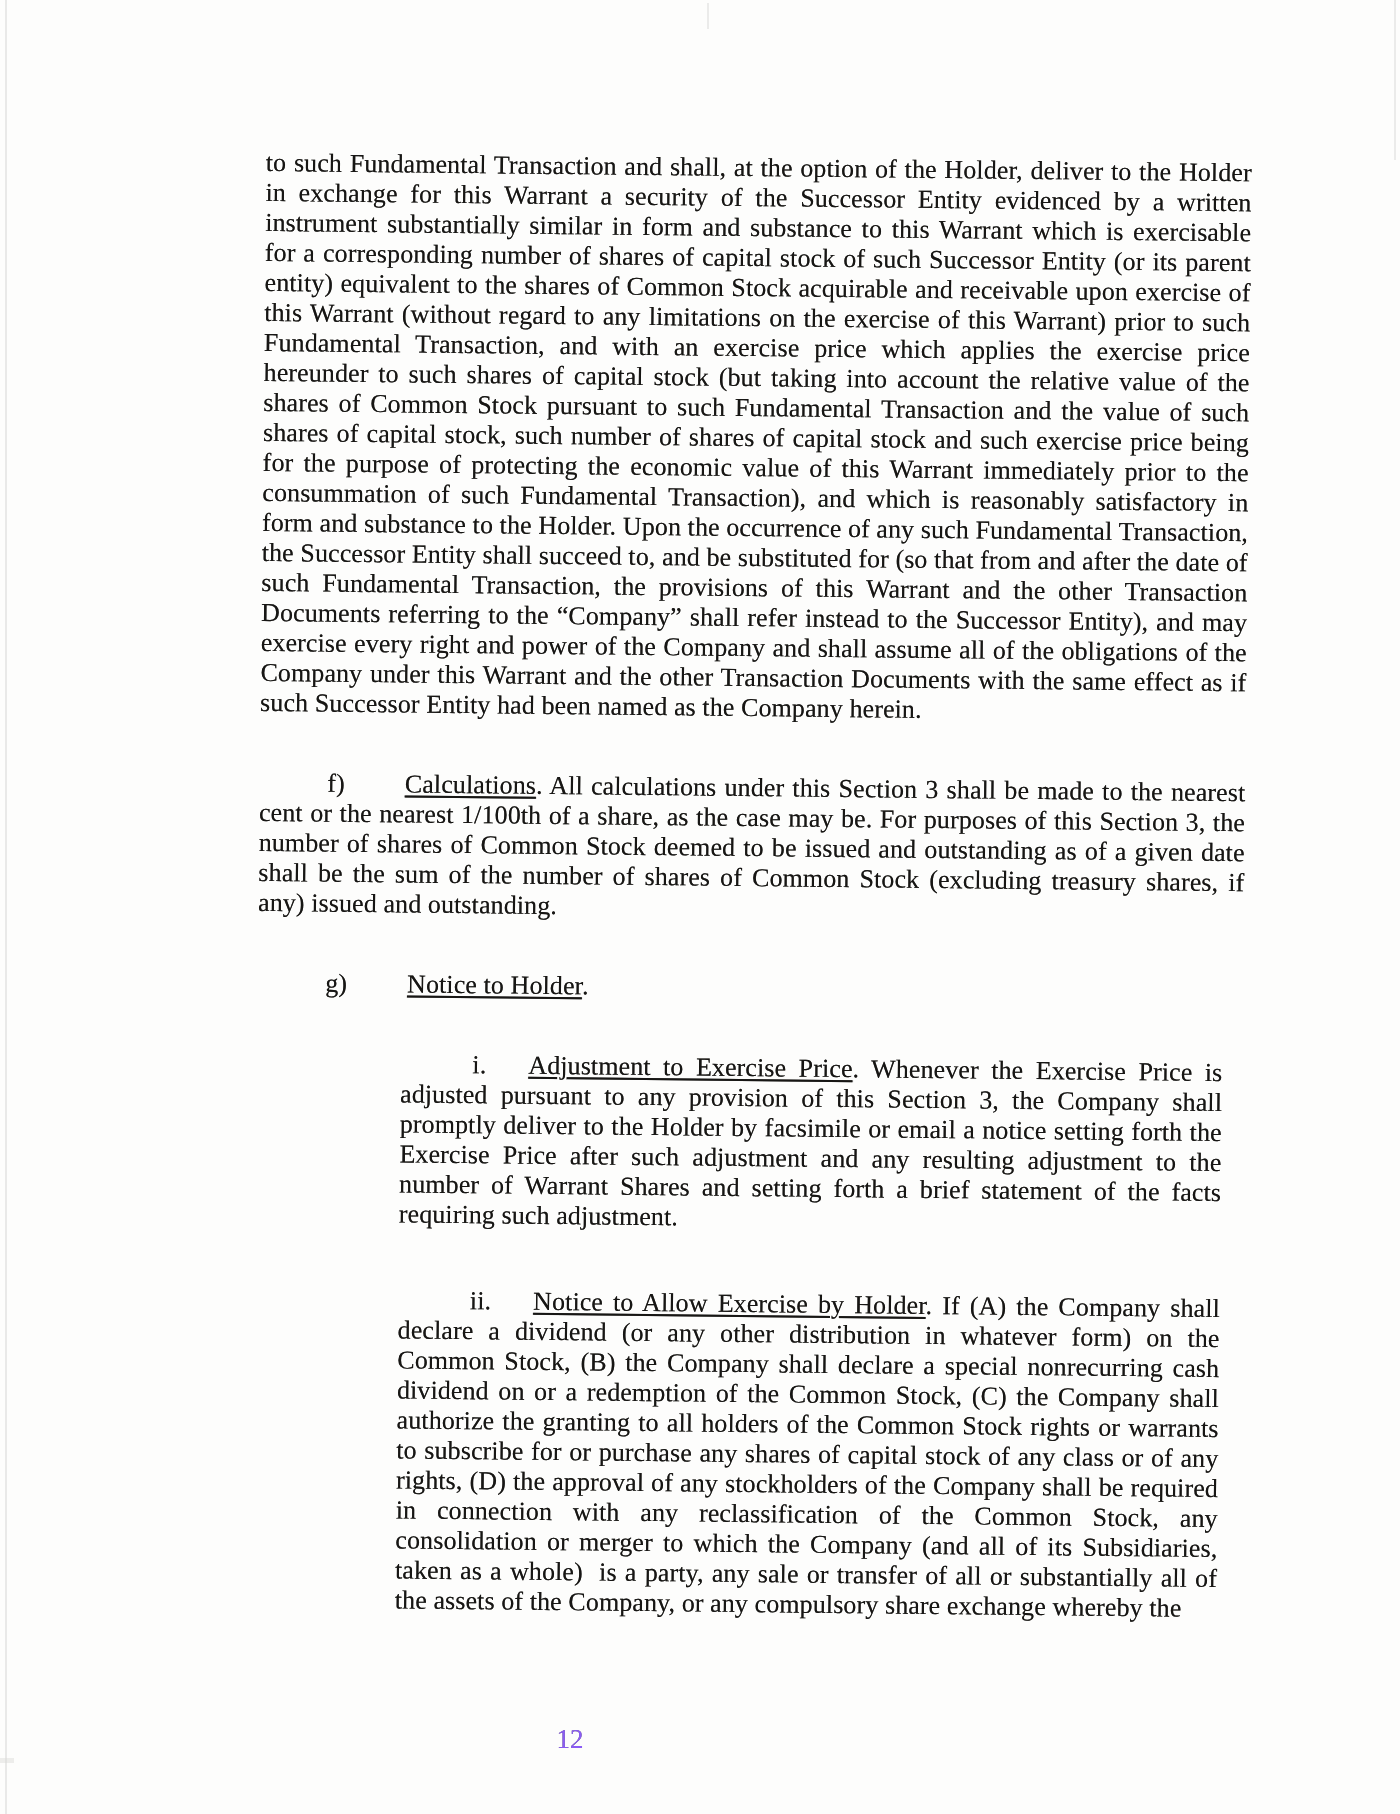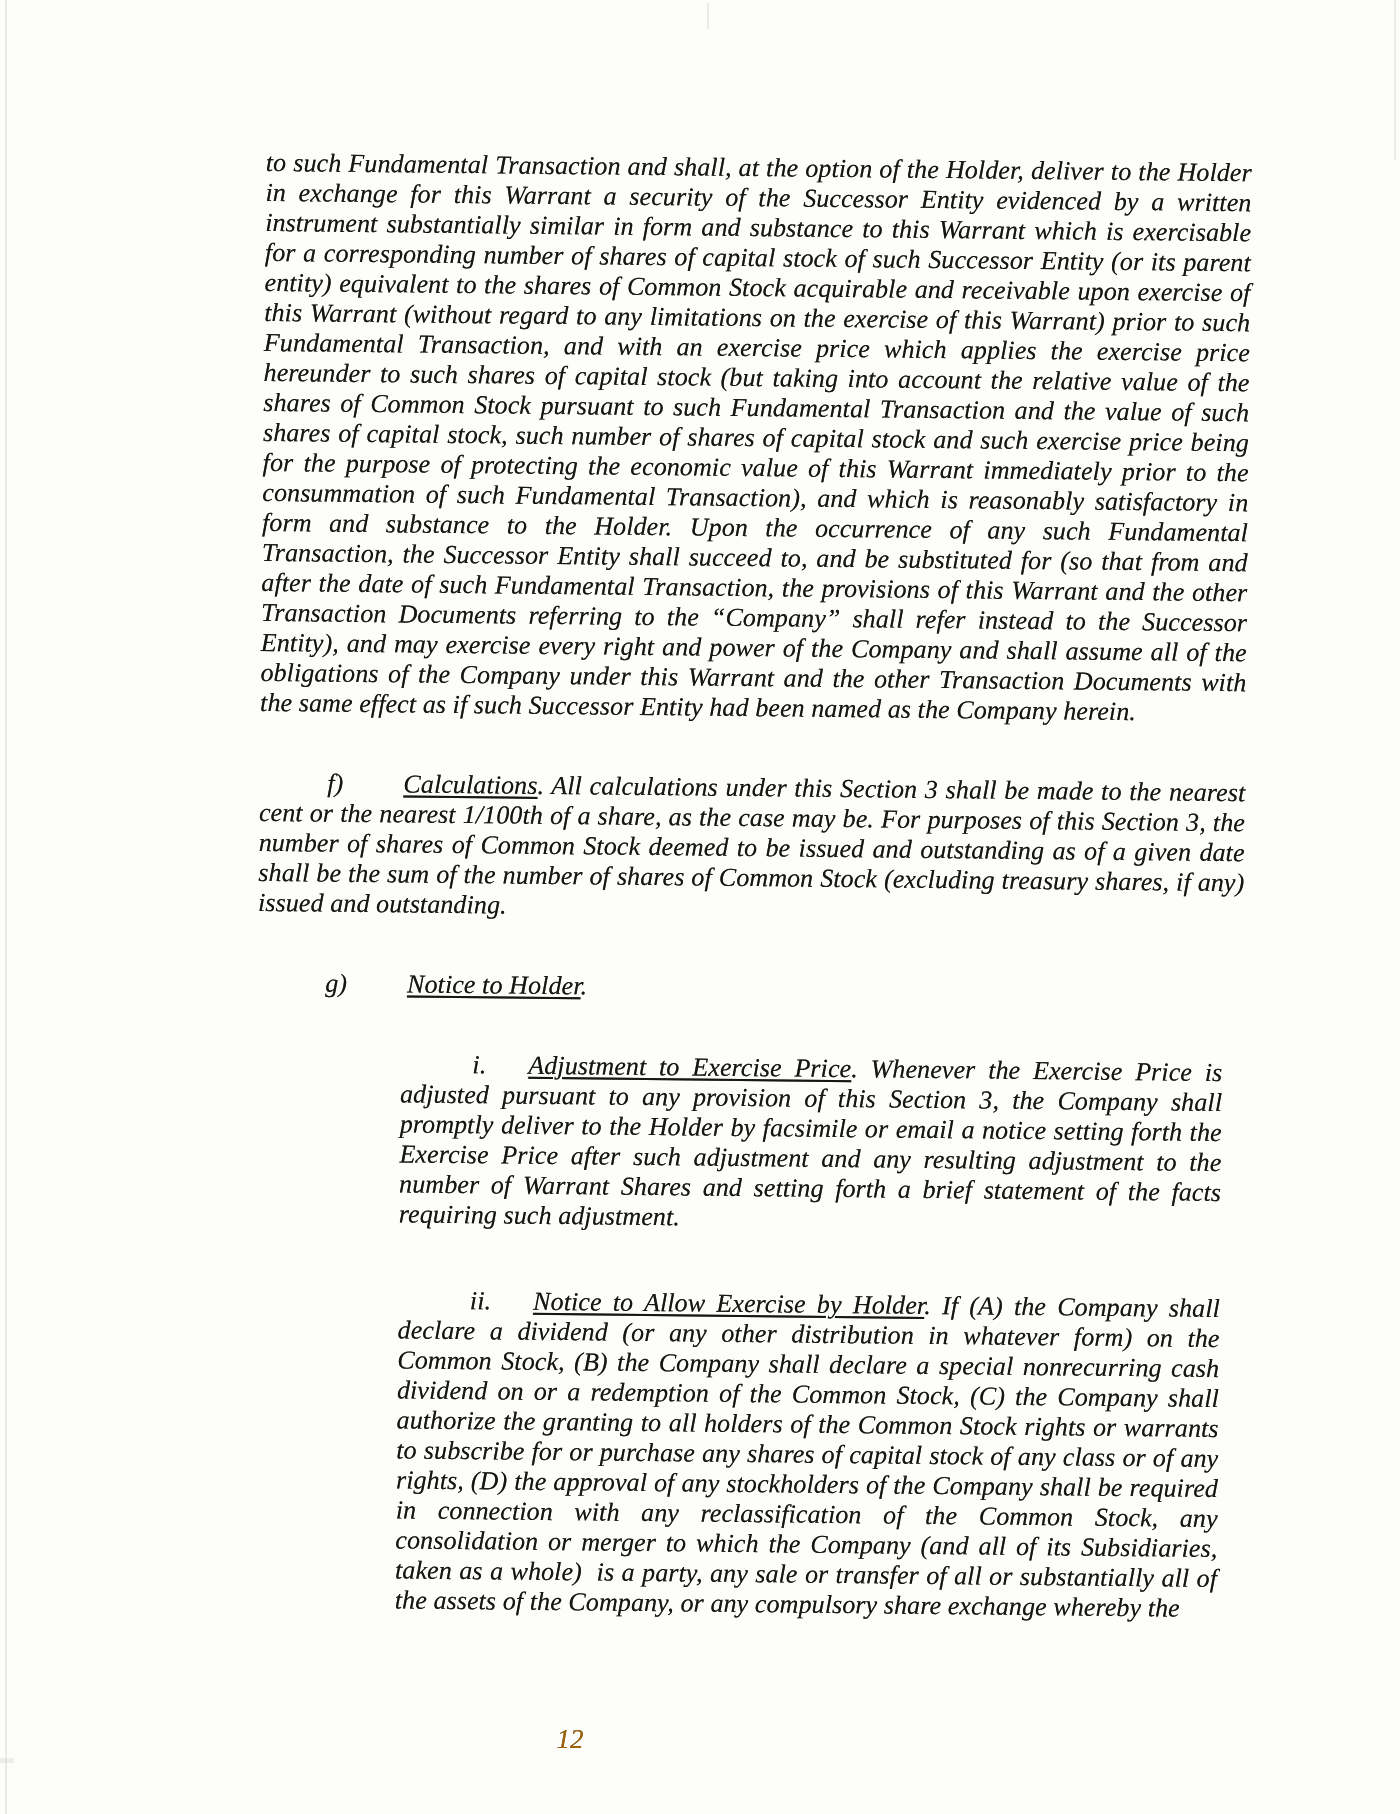--- a/index.html
+++ b/index.html
@@ -8,21 +8,20 @@
     background: #ffffff;
   }
   .page {
     position: relative;
     width: 1400px;
     height: 1814px;
     background: #fdfdfc;
     overflow: hidden;
     font-family: "Liberation Serif", "DejaVu Serif", serif;
     color: #171614;
-    font-style: italic;
   }
   
   .artifact { position: absolute; background: #d9d9d7; }
   .art-left-edge   { left: 5px;    top: 0;      width: 2px;  height: 1814px; opacity: .55; }
   .art-top-tick    { left: 707px;  top: 3px;    width: 2px;  height: 26px;  opacity: .5; }
   .art-right-edge  { left: 1394px; top: 0;      width: 2px;  height: 160px; opacity: .5; }
   .art-bottom-dash { left: 0;      top: 1758px; width: 14px; height: 5px;   opacity: .45; }
 
   .content {
     position: absolute;
@@ -52,21 +51,21 @@
     text-decoration-thickness: 2px;
     text-underline-offset: 3px;
   }
   .page-number {
     position: absolute;
     left: 520px;
     top: 1724px;
     width: 100px;
     text-align: center;
     font-size: 27px;
-    color: #a16207;
+    color: #8b5cf6;
     text-shadow: 0 0 0.6px rgba(25, 24, 22, 0.7);
   }
 </style>
 </head>
 <body>
 
 <div class="page">
 
   <div class="artifact art-left-edge"></div>
   <div class="artifact art-top-tick"></div>

